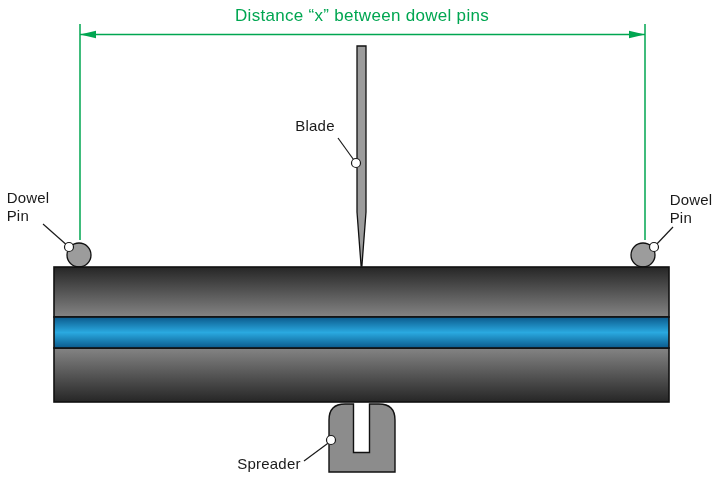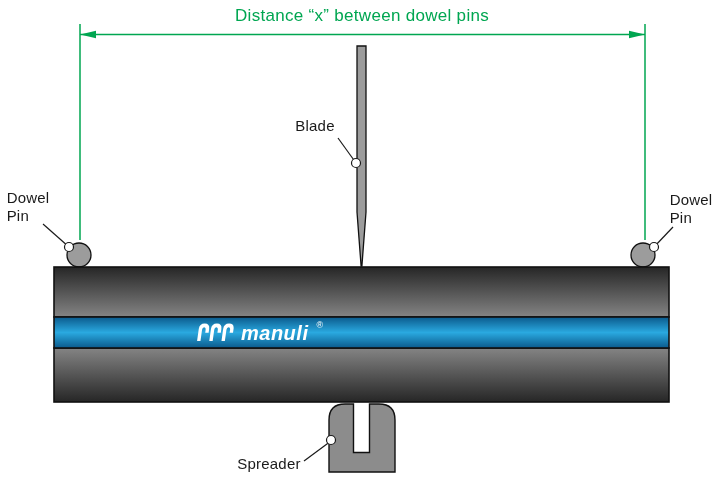--- a/index.html
+++ b/index.html
@@ -115,25 +115,14 @@
 
   <div class="title">Distance “x” between dowel pins</div>
   <div class="label label-blade">Blade</div>
   <div class="label label-dowel-l">Dowel
 Pin</div>
   <div class="label label-dowel-r">Dowel
 Pin</div>
   <div class="label label-spreader">Spreader
 Bar</div>
 
-  <div class="logo">
-    <svg width="37" height="19" viewBox="0 0 37 19">
-      <g style="fill:var(--logo-white)" transform="skewX(-8) translate(2.6,0)">
-        <path d="M0,18 V6 Q0,0.5 5.2,0.5 Q10.4,0.5 10.4,6 V9.8 H7 V6.8 Q7,4.2 5.2,4.2 Q3.4,4.2 3.4,6.8 V18 Z"></path>
-        <path transform="translate(12.2,0)" d="M0,18 V6 Q0,0.5 5.2,0.5 Q10.4,0.5 10.4,6 V9.8 H7 V6.8 Q7,4.2 5.2,4.2 Q3.4,4.2 3.4,6.8 V18 Z"></path>
-        <path transform="translate(24.4,0)" d="M0,18 V6 Q0,0.5 5.2,0.5 Q10.4,0.5 10.4,6 V9.8 H7 V6.8 Q7,4.2 5.2,4.2 Q3.4,4.2 3.4,6.8 V18 Z"></path>
-      </g>
-    </svg>
-    <span class="logo-text">manuli</span>
-    <span class="logo-reg">®</span>
-  </div>
 
 </div>
 
 </body></html>

